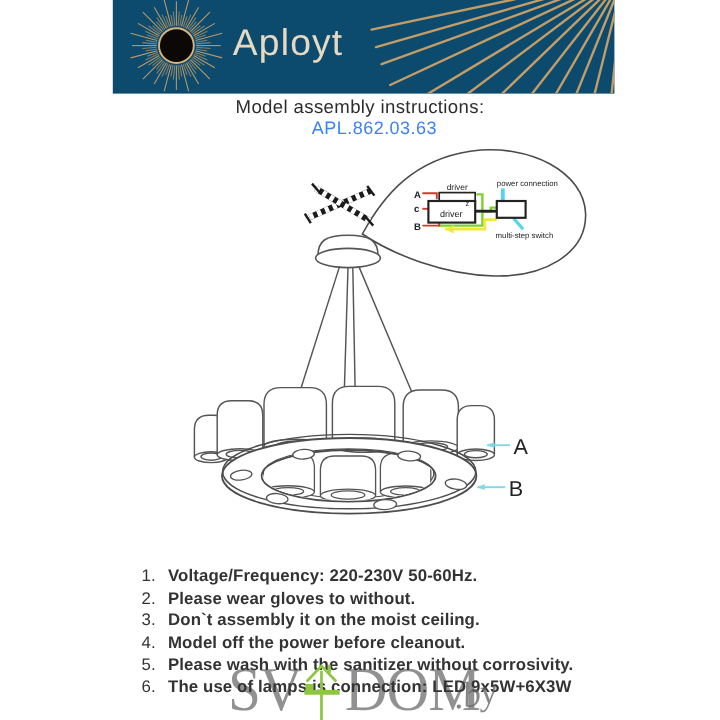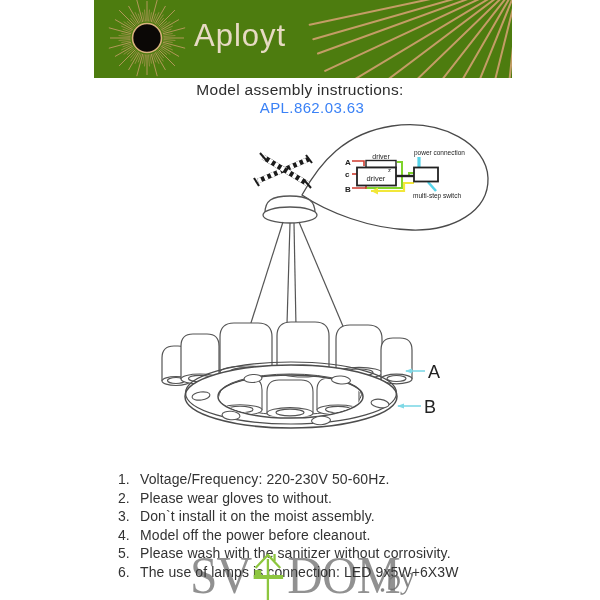--- a/index.html
+++ b/index.html
@@ -1,38 +1,38 @@
 <!DOCTYPE html>
 <html><head>
 <meta charset="utf-8">
 <style>
   html,body{margin:0;padding:0;background:#fff;}
   .page{position:relative;width:600px;height:600px;background:#fff;overflow:hidden;
         font-family:"Liberation Sans",sans-serif;color:#2d2d2d;}
 
   
-  .banner{position:absolute;left:94px;top:0;width:418px;height:78px;background:#4d7c0f;overflow:hidden;}
+  .banner{position:absolute;left:94px;top:0;width:418px;height:78px;background:#0c4a6e;overflow:hidden;}
   .banner svg{position:absolute;top:0;left:0;}
   .brand-name{position:absolute;left:100px;top:18px;font-size:31px;font-weight:400;
               letter-spacing:1px;color:#e7dac3;}
 
   
   .title-line{position:absolute;left:0;width:600px;text-align:center;}
   .t1{top:81px;font-size:15.5px;letter-spacing:.3px;color:#2d2d2d;}
   .t2{top:99px;font-size:15px;letter-spacing:.4px;color:#3b82f6;margin-left:12px;}
 
   
   .drawing{position:absolute;left:90px;top:115px;width:420px;height:330px;}
   .drawing text{font-family:"Liberation Sans",sans-serif;}
 
   
   .instructions{position:absolute;left:118px;top:470px;width:420px;}
   .inst-row{display:flex;line-height:18.6px;font-size:14px;color:#333;}
   .inst-num{width:22px;flex:0 0 22px;}
-  .inst-text{flex:1;letter-spacing:.1px;}
+  .inst-text{flex:1;letter-spacing:.1px;font-weight:bold;}
 
   
   .watermark{position:absolute;left:0;top:12px;width:600px;height:600px;pointer-events:none;}
   .wm-big{position:absolute;left:190px;top:538px;display:flex;align-items:flex-start;
           font-family:"Liberation Serif",serif;font-size:52px;line-height:52px;
           color:rgba(55,55,55,.55);letter-spacing:-1px;transform:scaleX(.95);transform-origin:left top;}
   .wm-glyph{position:relative;width:36px;height:58px;margin:0 1px;}
   .wm-by{position:absolute;left:378px;top:550px;font-family:"Liberation Serif",serif;
          font-style:italic;font-size:30px;color:rgba(100,100,100,.78);transform:rotate(-9deg);}
   .wm-tagline{position:absolute;left:170px;top:582px;width:230px;text-align:center;
@@ -283,21 +283,21 @@
     <div class="inst-row">
       <span class="inst-num">1.</span>
       <span class="inst-text">Voltage/Frequency: 220-230V 50-60Hz.</span>
       </div>
     <div class="inst-row">
       <span class="inst-num">2.</span>
       <span class="inst-text">Please wear gloves to without.</span>
       </div>
     <div class="inst-row">
       <span class="inst-num">3.</span>
-      <span class="inst-text">Don`t install it on the moist assembly.</span>
+      <span class="inst-text">Don`t assembly it on the moist ceiling.</span>
       </div>
     <div class="inst-row">
       <span class="inst-num">4.</span>
       <span class="inst-text">Model off the power before cleanout.</span>
       </div>
     <div class="inst-row">
       <span class="inst-num">5.</span>
       <span class="inst-text">Please wash with the sanitizer without corrosivity.</span>
       </div>
     <div class="inst-row">

